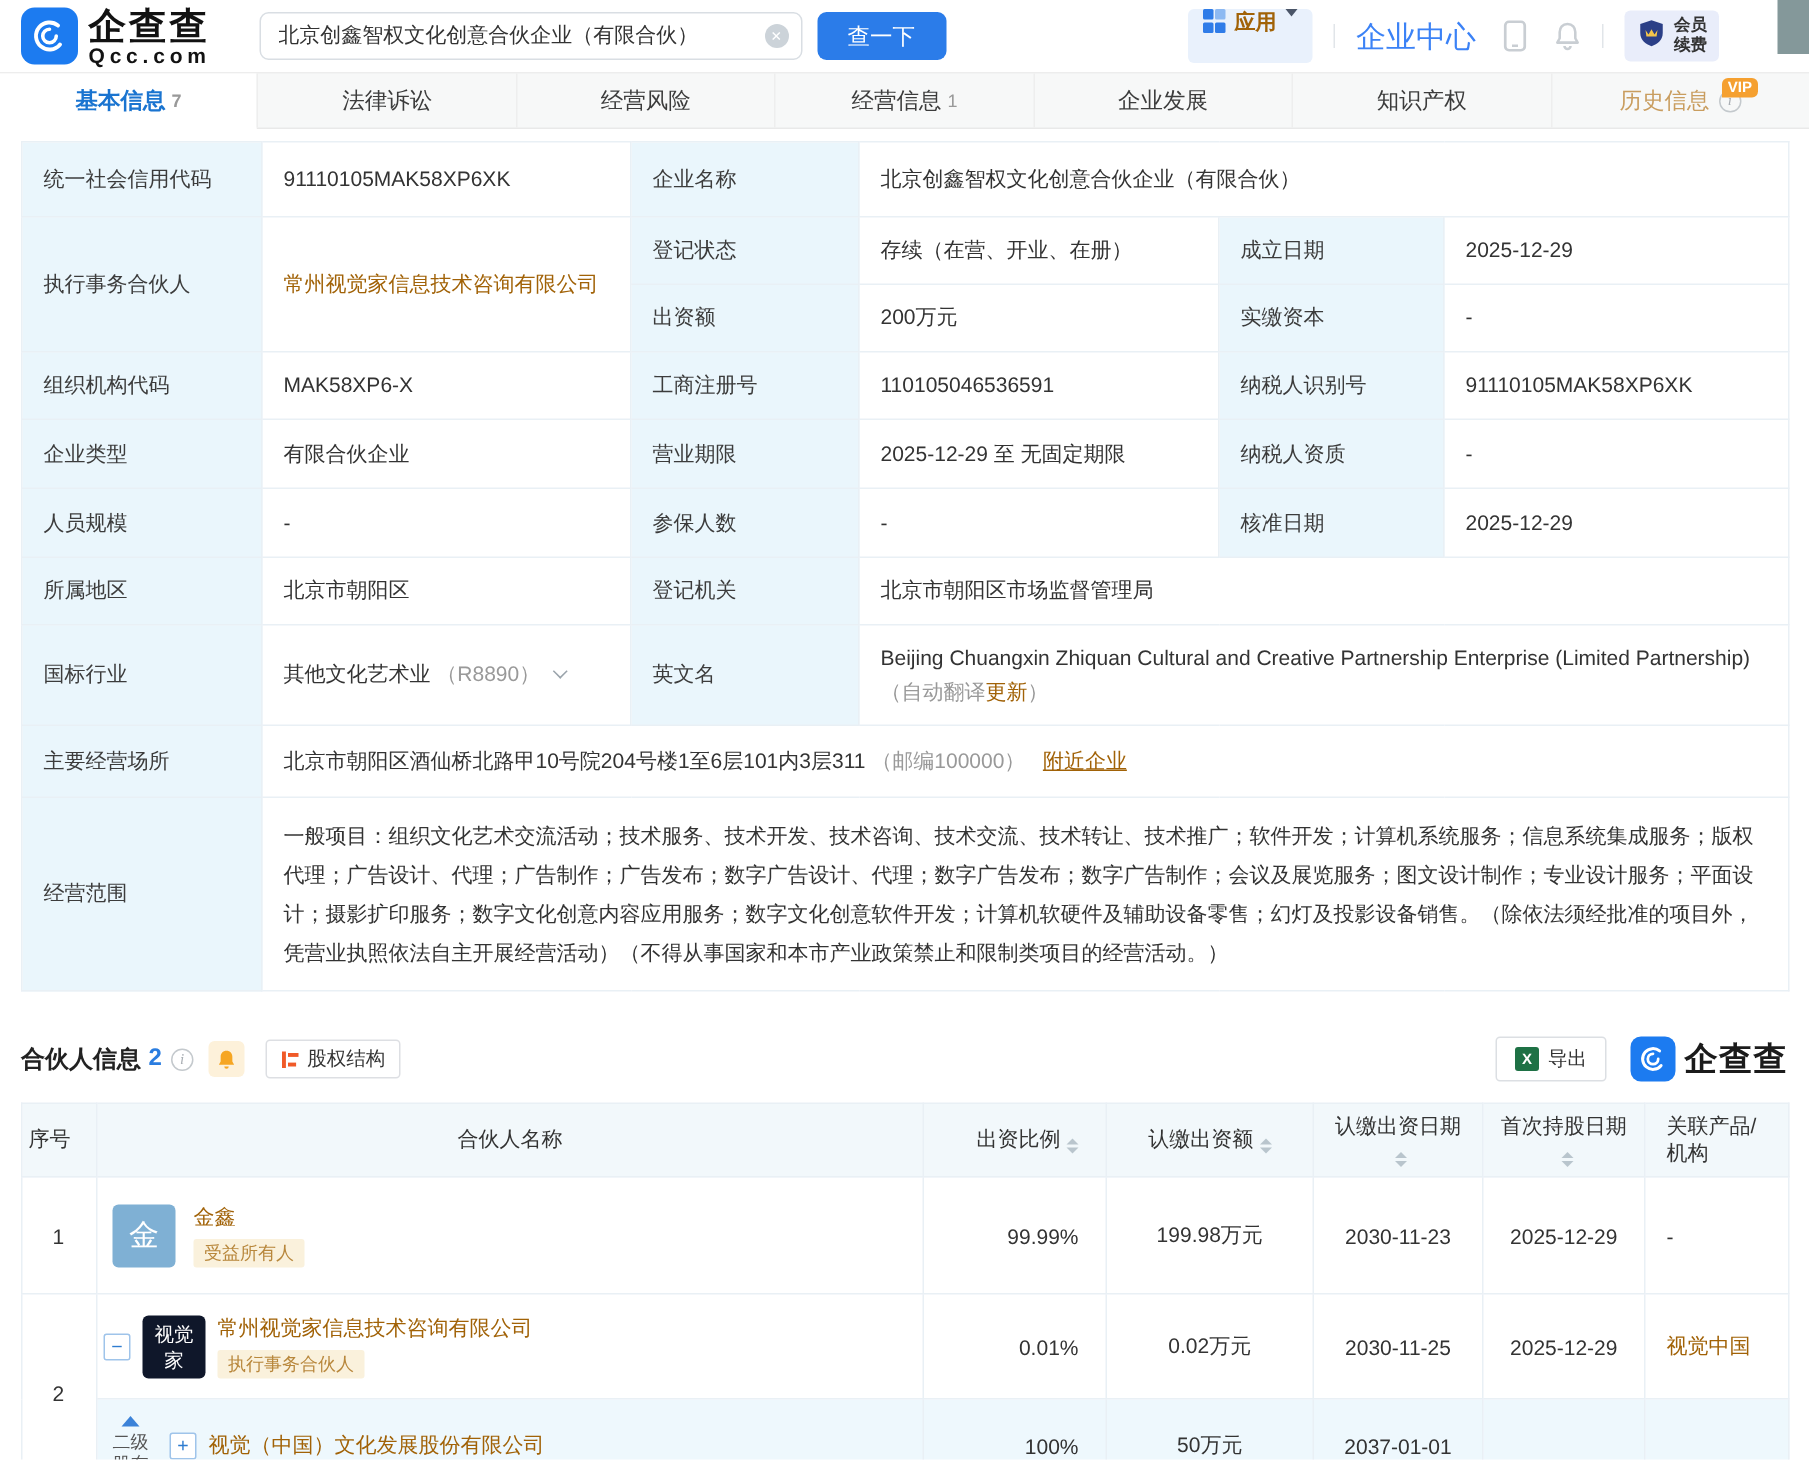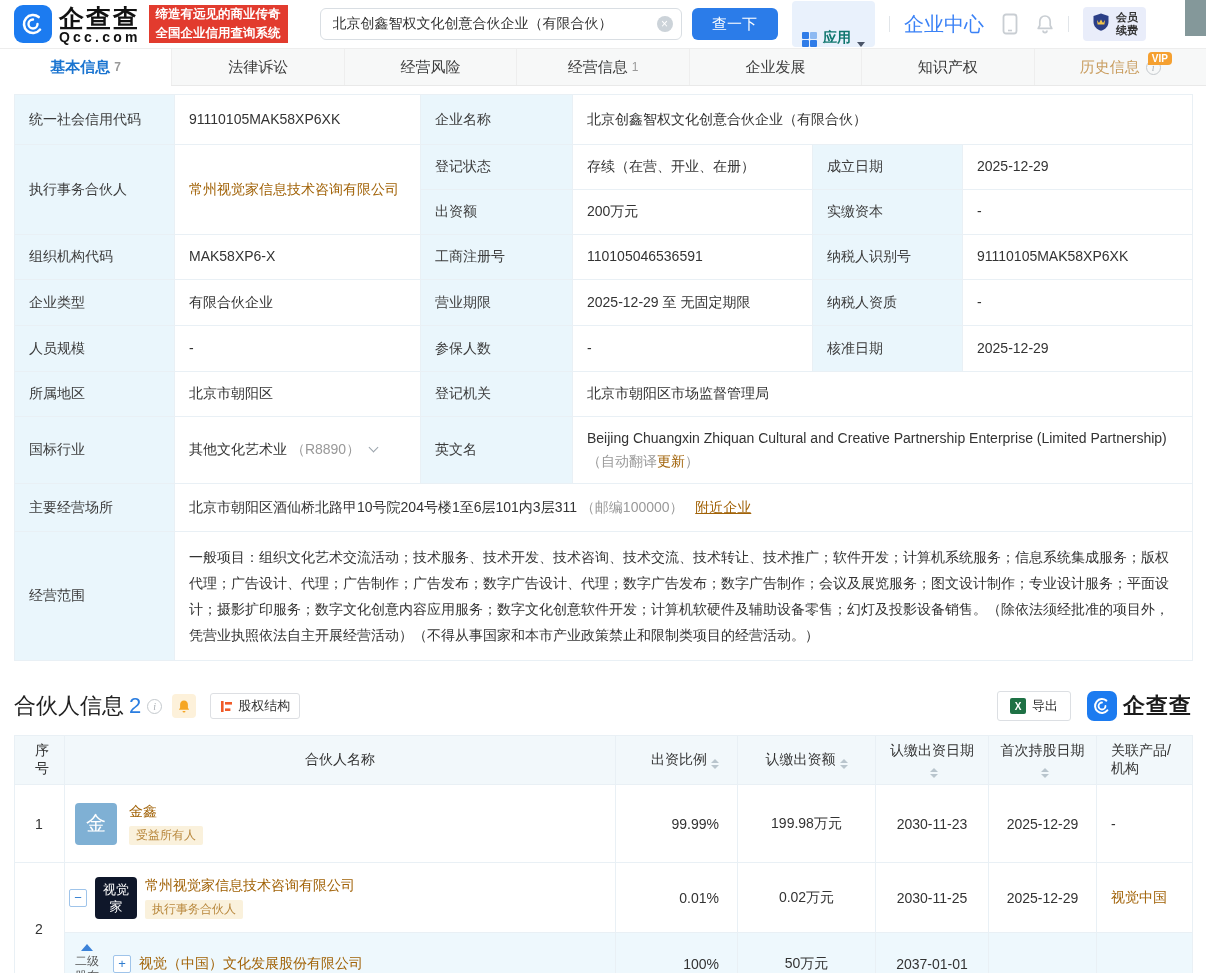--- a/index.html
+++ b/index.html
@@ -17,21 +17,21 @@
     line-height:19px; padding:0 7px; height:38px; display:flex; flex-direction:column; justify-content:center; }
   .search-wrap { display:flex; align-items:center; margin-left:32px; }
   .search-box { position:relative; width:362px; height:32px; border:1px solid #d9dee3; border-radius:6px; display:flex; align-items:center; background:#fff; }
   .search-input { border:none; outline:none; flex:1; height:100%; padding:0 30px 0 12px; font-size:14px; color:#333; background:transparent;
     font-family:"Liberation Sans","DejaVu Sans",sans-serif; }
   .clear-icon { position:absolute; right:8px; width:16px; height:16px; border-radius:50%; background:#ccd3d9; color:#fff;
     font-size:12px; line-height:16px; text-align:center; cursor:pointer; }
   .search-btn { margin-left:10px; width:86px; height:32px; background:#2b7ce9; color:#fff; border:none; border-radius:6px;
     font-size:15px; cursor:pointer; font-family:inherit; }
   .header-right { display:flex; align-items:center; margin-left:auto; margin-right:60px; }
-  .apps { display:flex; align-items:flex-end; gap:6px; background:#e9f1fc; border-radius:4px; height:46px; padding:0 10px; cursor:pointer; font-size:14px; font-weight:700; color:#0f766e; }
+  .apps { display:flex; align-items:flex-start; gap:6px; background:#e9f1fc; border-radius:4px; height:36px; padding:0 10px; cursor:pointer; font-size:14px; font-weight:700; color:#a16207; }
   .grid-icon { display:grid; grid-template-columns:7px 7px; grid-template-rows:7px 7px; gap:1.5px; }
   .grid-icon i { background:#2f7ce8; border-radius:1px; }
   .grid-icon i:nth-child(2){ background:#8db9f2; }
   .caret-down { width:0; height:0; border-left:4px solid transparent; border-right:4px solid transparent; border-top:5px solid #4a5568; }
   .hdr-divider { width:1px; height:16px; background:#e1e5e9; margin:0 14px; }
   .ent-center { font-size:20px; color:#3b82f6; cursor:pointer; text-decoration:none; }
   .hdr-ic { margin-left:18px; cursor:pointer; display:flex; align-items:center; }
   .vip-renew { display:flex; align-items:center; gap:5px; background:#e9edfa; border-radius:4px; height:34px; padding:0 8px; cursor:pointer; }
   .vip-lines { display:flex; flex-direction:column; font-size:11px; font-weight:700; color:#333; line-height:13px; }
   .scroll-thumb { position:absolute; right:0; top:0; width:21px; height:36px; background:#84989a; cursor:pointer; }
@@ -55,38 +55,38 @@
   .info-table td.lbl { background:#eaf6fc; color:#3c3c3c; }
   a.link { color:#a16207; text-decoration:none; cursor:pointer; }
   a.link.u { text-decoration:underline;text-align:center; }
   .gray { color:#999; }
   .chev { display:inline-block; width:7px; height:7px; border-right:1.5px solid #9aa3ab; border-bottom:1.5px solid #9aa3ab;
     transform:rotate(45deg); margin-left:6px; vertical-align:3px; cursor:pointer; }
 
   
   .partners { margin:30px 14px 0 14px; }
   .p-head { display:flex; align-items:center; }
-  .p-title { font-size:22px; font-weight:400; color:#222;text-align:right; }
+  .p-title { font-size:16px; font-weight:700; color:#222;text-align:right; }
   .p-count { color:#2a7de0; margin-left:5px; }
   .bell-chip { width:24px; height:24px; background:#fdf1da; border-radius:4px; display:flex; align-items:center; justify-content:center; margin-left:10px; cursor:pointer; }
   .equity-btn { display:flex; align-items:center; gap:5px; margin-left:14px; height:26px; padding:0 9px; background:#fff;
     border:1px solid #dddfe3; border-radius:3px; font-size:13px; color:#333; cursor:pointer; font-family:inherit; }
   .p-right { margin-left:auto; display:flex; align-items:center; gap:16px; }
   .export-btn { display:flex; align-items:center; gap:6px; height:30px; padding:0 12px; background:#fff; border:1px solid #dcdfe3;
     border-radius:3px; font-size:13px; color:#333; cursor:pointer; font-family:inherit; }
   .xls-ic { width:16px; height:16px; background:#1e7145; border-radius:2px; color:#fff; font-size:10px; font-weight:700;
     display:flex; align-items:center; justify-content:center; }
   .mini-logo { display:flex; align-items:center; gap:6px; }
   .mini-logo-ic { width:30px; height:30px; border-radius:7px; background:#1c7bf0; display:flex; align-items:center; justify-content:center; }
   .mini-logo-tx { font-size:22px; font-weight:900; color:#1b1b1b; letter-spacing:1px; }
 
   .p-table { width:1178px; margin-top:14px; border-collapse:collapse; table-layout:fixed; font-size:14px; }
   .p-table th, .p-table td { border:1px solid #e9f0f5; padding:6px 10px; vertical-align:middle; }
   .p-table thead th { background:#f2f8fb; font-weight:400; color:#333; height:38px; }
-  th.al { text-align:left; padding-left:20px; } th.ac { text-align:center; } th.ar { text-align:right; padding-right:18px; }
+  th.al { text-align:left; padding-left:4px; } th.ac { text-align:center; } th.ar { text-align:right; padding-right:18px; }
   td.num { text-align:left; padding-left:20px; color:#333; }
   td.ratio { text-align:right; padding-right:18px; } td.ctr { text-align:center; } td.rel { text-align:left; padding-left:14px; }
   .sort { display:inline-flex; flex-direction:column; gap:2px; margin-left:4px; vertical-align:1px; }
   .sort i { width:0; height:0; border-left:4px solid transparent; border-right:4px solid transparent; }
   .sort .up { border-bottom:4px solid #b9c5cd; } .sort .dn { border-top:4px solid #b9c5cd; }
   .name-cell { padding-left:16px; }
   .name-flex { display:flex; align-items:center; gap:12px; }
   .avatar { width:42px; height:42px; border-radius:4px; color:#fff; display:flex; align-items:center; justify-content:center;
     flex-shrink:0; text-align:center; }
   .avatar.gold { background:#7fb0d4; font-size:20px; }
@@ -108,24 +108,20 @@
     <div class="logo-icon">
       <svg width="26" height="26" viewBox="0 0 26 26">
         <circle cx="13" cy="13" r="9" fill="none" stroke="#fff" stroke-width="2.6" stroke-dasharray="42 14" stroke-linecap="round" transform="rotate(40 13 13)"></circle>
         <path d="M13 8.5 a4.5 4.5 0 1 0 4.5 4.5" fill="none" stroke="#fff" stroke-width="2.4" stroke-linecap="round"></path>
       </svg>
     </div>
     <div class="logo-txt">
       <div class="logo-cn">企查查</div>
       <div class="logo-en">Qcc.com</div>
     </div>
-  </div>
-  <div class="slogan">
-    <div>缔造有远见的商业传奇</div>
-    <div>全国企业信用查询系统</div>
   </div>
   <div class="search-wrap">
     <div class="search-box">
       <input class="search-input" type="text" value="北京创鑫智权文化创意合伙企业（有限合伙）" style="">
       <span class="clear-icon">×</span>
     </div>
     <button class="search-btn">查一下</button>
   </div>
   <div class="header-right">
     <div class="apps">

